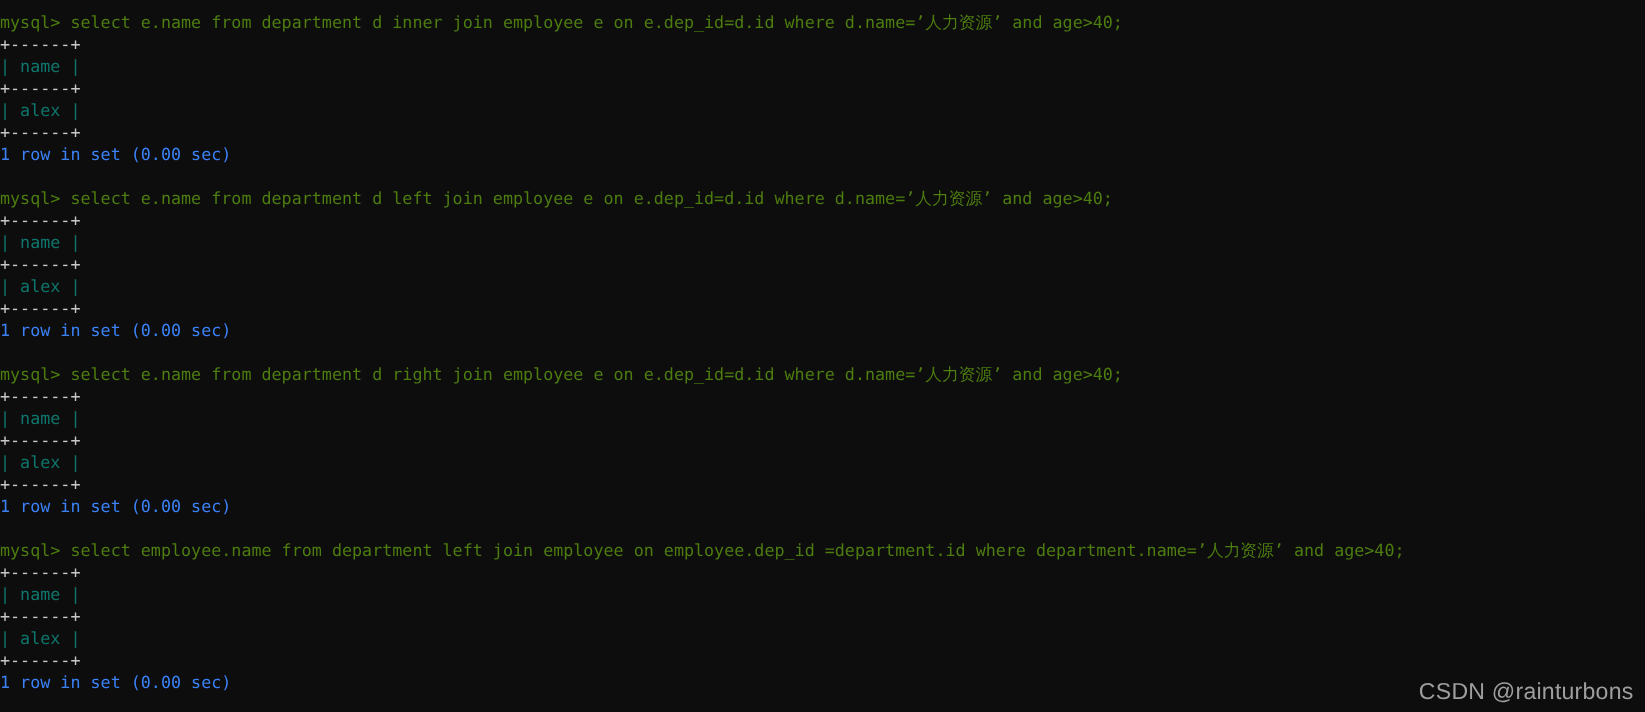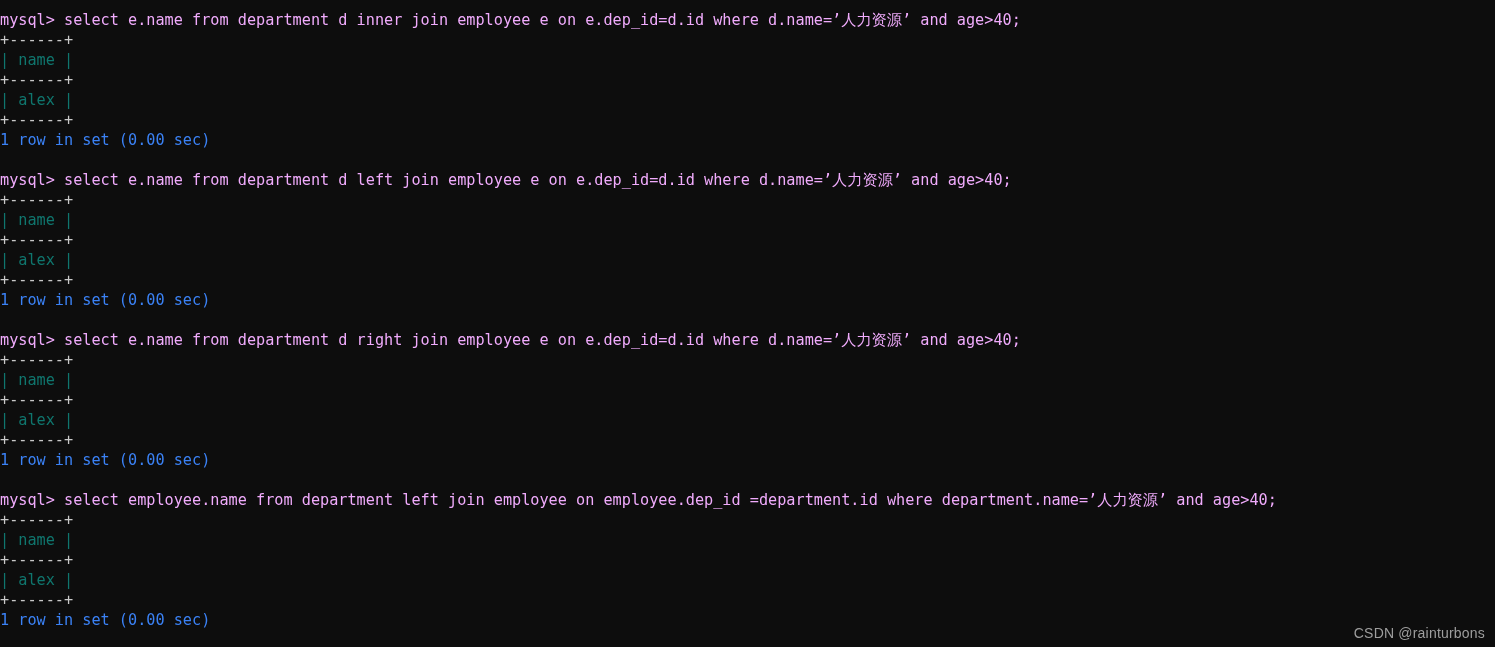--- a/index.html
+++ b/index.html
@@ -33,31 +33,31 @@
   .block {
     margin: 0;
     padding: 0;
   }
   .line {
     height: 20px;
     white-space: pre;
     margin: 0;
     padding: 0;
   }
-  .line.query { color: #f0abfc; }
+  .line.query { color: #4d7c0f; }
   .line.rule  { color: #c9c9c9; }
   .line.cell  { color: #0f766e; }
   .line.status{ color: #3b82f6; }
   .blank { height: 20px; }
   .watermark {
     position: absolute;
     right: 10px;
     bottom: 6px;
     font-family: "Liberation Sans", "DejaVu Sans", sans-serif;
-    font-size: 14px;
+    font-size: 21px;
     color: #9e9e9e;
     letter-spacing: 0.2px;
     white-space: pre;
   }
 </style>
 </head>
 <body>
 
 <div id="terminal">
   <div class="console" id="console"><div class="block"><div class="line query">mysql&gt; select e.name from department d inner join employee e on e.dep_id=d.id where d.name=’人力资源’ and age&gt;40;</div><div class="line rule">+------+</div><div class="line cell">| name |</div><div class="line rule">+------+</div><div class="line cell">| alex |</div><div class="line rule">+------+</div><div class="line status">1 row in set (0.00 sec)</div></div><div class="blank"></div><div class="block"><div class="line query">mysql&gt; select e.name from department d left join employee e on e.dep_id=d.id where d.name=’人力资源’ and age&gt;40;</div><div class="line rule">+------+</div><div class="line cell">| name |</div><div class="line rule">+------+</div><div class="line cell">| alex |</div><div class="line rule">+------+</div><div class="line status">1 row in set (0.00 sec)</div></div><div class="blank"></div><div class="block"><div class="line query">mysql&gt; select e.name from department d right join employee e on e.dep_id=d.id where d.name=’人力资源’ and age&gt;40;</div><div class="line rule">+------+</div><div class="line cell">| name |</div><div class="line rule">+------+</div><div class="line cell">| alex |</div><div class="line rule">+------+</div><div class="line status">1 row in set (0.00 sec)</div></div><div class="blank"></div><div class="block"><div class="line query">mysql&gt; select employee.name from department left join employee on employee.dep_id =department.id where department.name=’人力资源’ and age&gt;40;</div><div class="line rule">+------+</div><div class="line cell">| name |</div><div class="line rule">+------+</div><div class="line cell">| alex |</div><div class="line rule">+------+</div><div class="line status">1 row in set (0.00 sec)</div></div></div>

